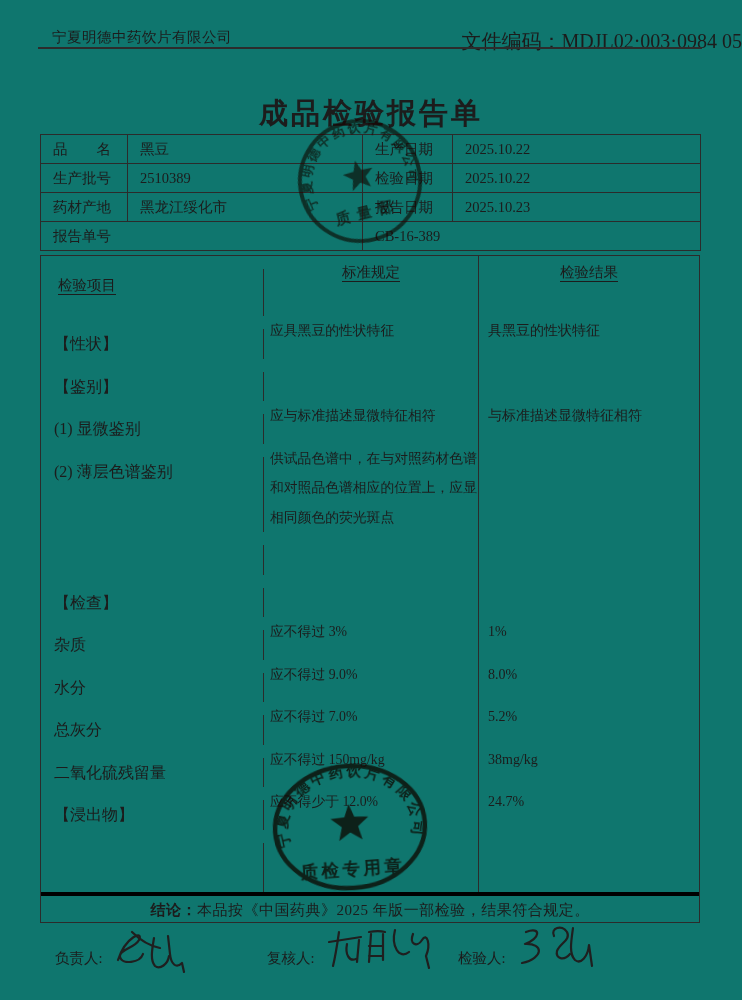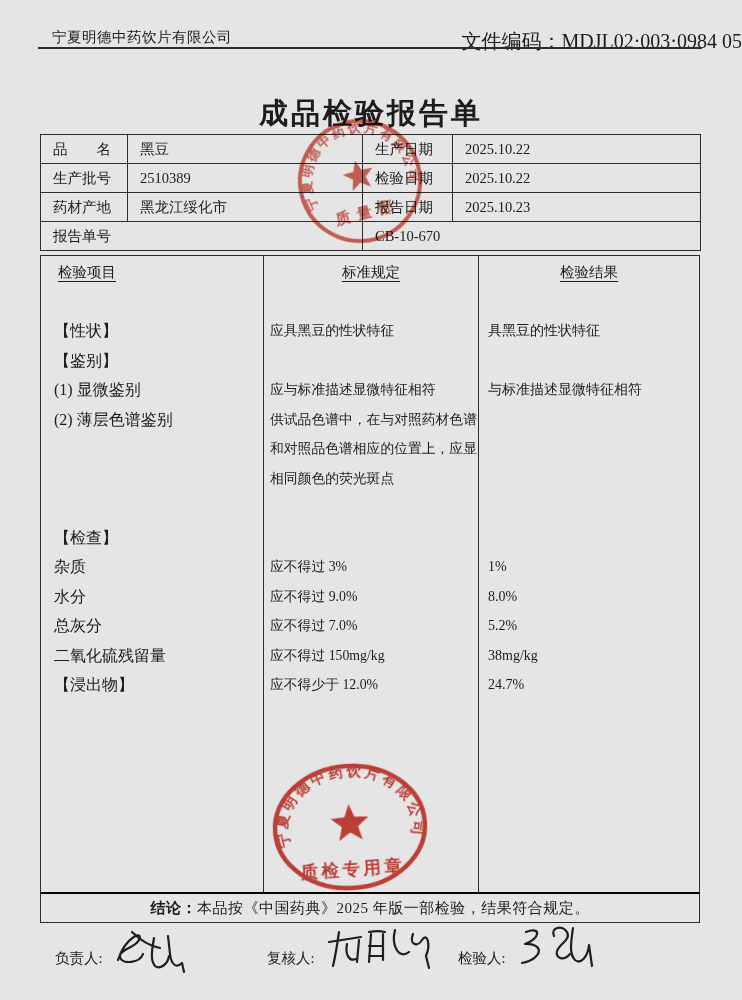--- a/index.html
+++ b/index.html
@@ -1,19 +1,19 @@
 <!DOCTYPE html>
 <html><head>
 <meta charset="utf-8">
 <style>
   * { margin:0; padding:0; box-sizing:border-box; }
   html,body { background:#ffffff; }
   .page {
     position:relative; width:742px; height:1000px; margin:0 auto;
-    background:#e5e5e5; overflow:hidden;
+    background:#0f766e; overflow:hidden;
     font-family:"Liberation Serif","DejaVu Serif",serif;
     color:#1c1c1c;
   }
   
   .hdr-company { position:absolute; left:52px; top:28px; font-size:14.5px; letter-spacing:0.5px; }
   .hdr-code    { position:absolute; right:0px; top:28px; font-size:20px; white-space:nowrap;margin-left:38px; }
   .hdr-rule    { position:absolute; left:38px; top:47px; width:664px; height:2px; background:#2c2c2c; }
   
   .doc-title {
     position:absolute; left:0; top:82px; width:100%;
@@ -28,36 +28,36 @@
     border:1px solid #2b2b2b; height:29px; padding:0 4px 0 12px;
     white-space:nowrap; overflow:hidden;
   }
   
   .main-table {
     position:absolute; left:40px; top:255px; width:660px; height:668px;
     border:1px solid #2b2b2b; display:flex; flex-direction:column;
     font-size:14px;
   }
   .mt-head { display:flex; height:60px; flex:0 0 auto; }
-  .mt-head .c1, .mt-body .c1, .mt-fill .c1 { width:223px; border-right:1px solid #2b2b2b; }
+  .mt-head .c1, .mt-body .c1, .mt-fill .c1 { width:223px; border-right:1px solid #2b2b2b;margin-top:13px; }
   .mt-head .c2, .mt-body .c2, .mt-fill .c2 { width:215px; border-right:1px solid #2b2b2b; }
   .mt-head .c3, .mt-body .c3, .mt-fill .c3 { flex:1; }
   .mt-head .hc { padding-top:7px; font-size:14.5px; }
   .mt-head .hc span { text-decoration:underline; text-underline-offset:4px; }
   .mt-head .c1 { padding-left:17px; }
   .mt-head .c2, .mt-head .c3 { text-align:center; }
   .mt-rows { flex:0 0 auto; }
   .mt-body { display:flex; }
   .mt-body > div { line-height:29.5px; min-height:29.5px; white-space:pre-line; }
   .mt-body .c1 { padding-left:13px; font-size:16px; }
   .mt-body .c2 { padding-left:6px;  font-size:13.8px; }
   .mt-body .c3 { padding-left:9px;  font-size:14px; }
   .mt-fill { flex:1 1 auto; display:flex; }
   .mt-concl {
-    flex:0 0 auto; height:30px; border-top:2px solid #000000;
+    flex:0 0 auto; height:30px; border-top:4px solid #000000;
     text-align:center; line-height:29px; font-size:15px; letter-spacing:0.5px;
   }
   .mt-concl b { font-weight:bold; }
   
   .sig-area { position:absolute; left:40px; top:920px; width:660px; height:78px; }
   .sig-label { position:absolute; font-size:14.5px; white-space:nowrap; }
   .sig-svg { position:absolute; }
   .sig-svg path { fill:none; stroke:#1f1f1f; stroke-width:2.2; stroke-linecap:round; stroke-linejoin:round; }
   
   .stamp { position:absolute; mix-blend-mode:multiply; pointer-events:none; }
@@ -102,21 +102,21 @@
         <tr>
           <td>药材产地</td>
           <td>黑龙江绥化市</td>
           <td>报告日期</td>
           <td>2025.10.23</td>
         </tr>
       </tbody>
     <tbody>
       <tr>
         <td colspan="2">报告单号</td>
-        <td colspan="2">CB-10-670</td>
+        <td colspan="2">CB-16-389</td>
       </tr>
     </tbody>
   </table>
 
   <div class="main-table">
     <div class="mt-head">
       <div class="c1 hc"><span>检验项目</span></div>
       <div class="c2 hc"><span>标准规定</span></div>
       <div class="c3 hc"><span>检验结果</span></div>
     </div>

